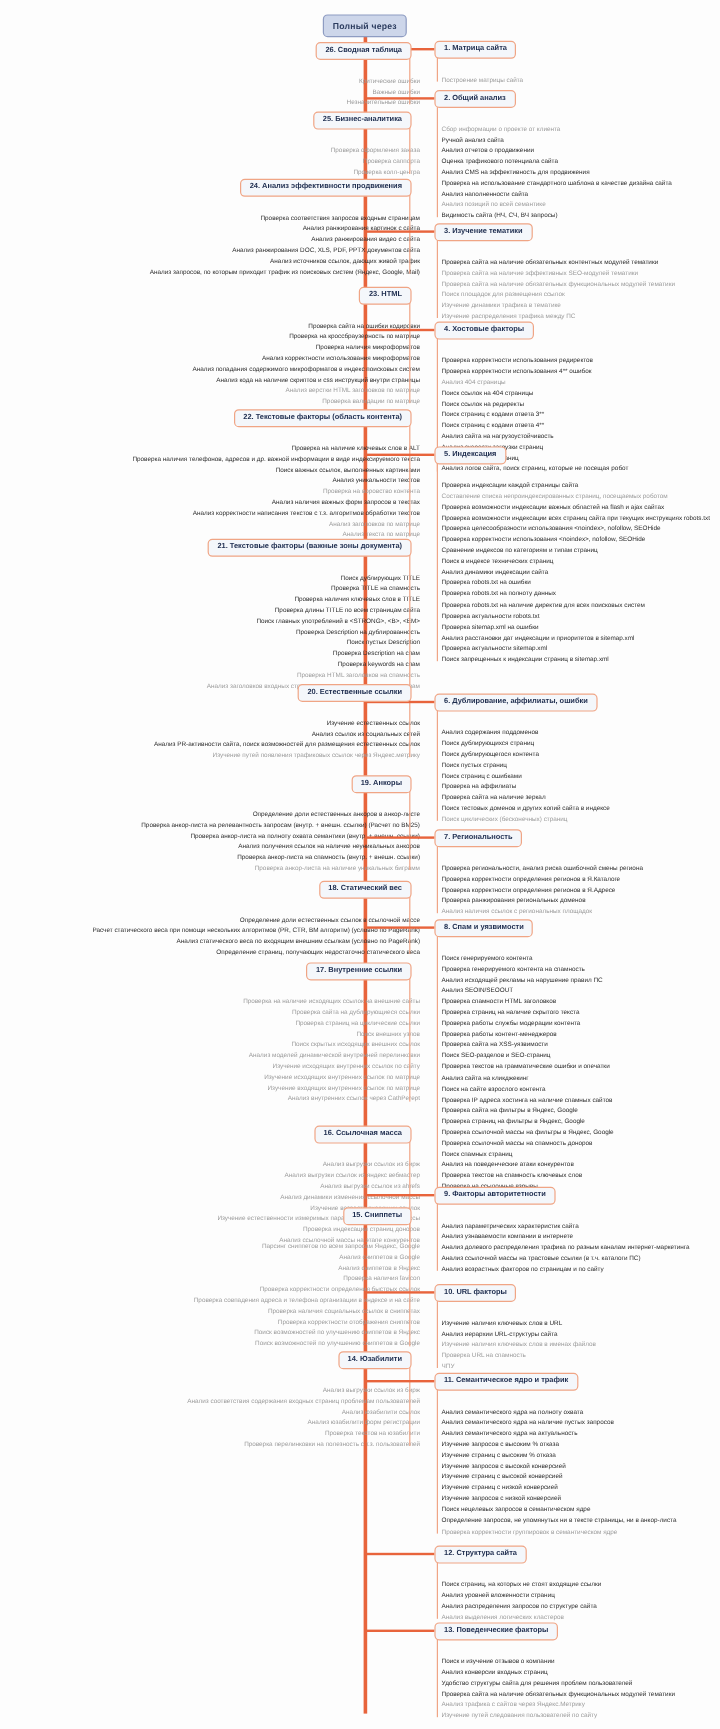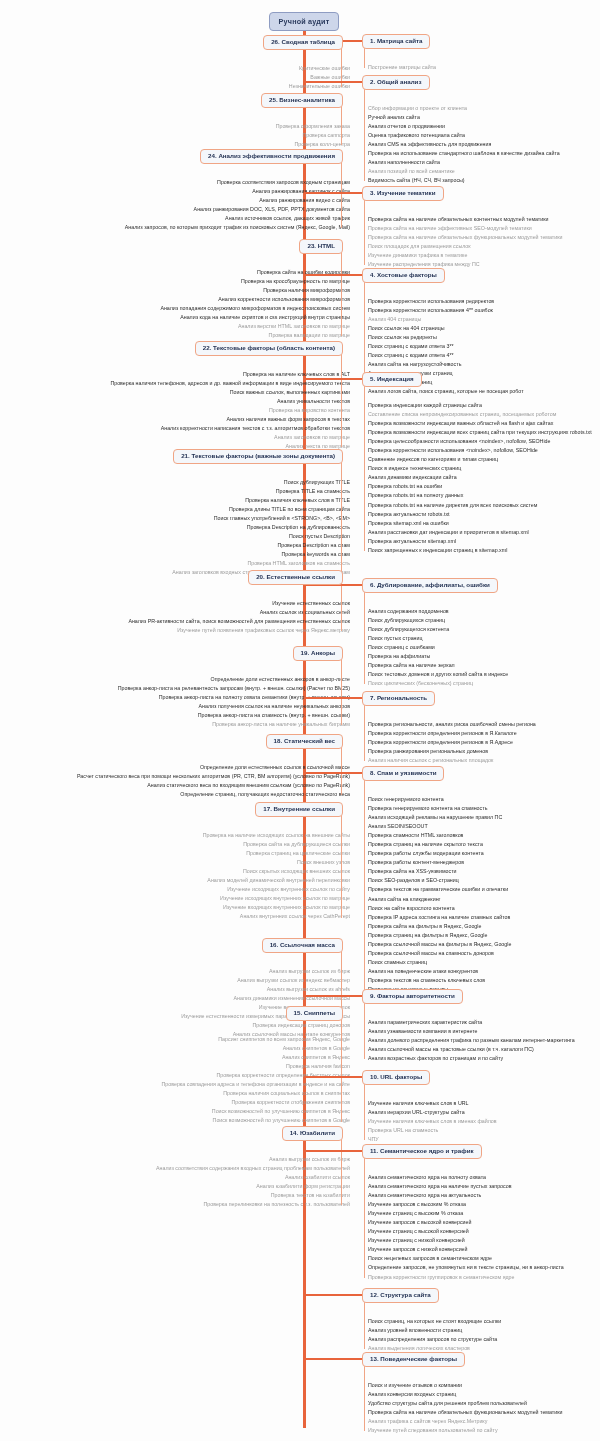--- a/index.html
+++ b/index.html
@@ -81,21 +81,21 @@
     height: 1.6px;
     background: #e8643c;
     z-index: 2;
   }
 </style>
 </head>
 <body>
 
 <div id="root">
   <div class="trunk"></div>
-  <div class="root-node">Ручной аудит</div>
+  <div class="root-node">Полный через</div>
   <div id="branches">
       <div class="node-head head-right" style="top: 34px; left: 362px;">1. Матрица сайта</div>
       <div class="leaves" style="top: 63px; left: 368px;">
         <span class="lf dim">Построение матрицы сайта</span>
       </div>
       <div class="trunk-h" style="top: 40px; left: 304px; width: 58px;"></div>
       <div class="conn-v" style="top: 46px; height: 22.05px; left: 364px;"></div>
       <div class="node-head head-right" style="top: 75px; left: 362px;">2. Общий анализ</div>
       <div class="leaves" style="top: 104px; left: 368px;">
         <span class="lf dim">Сбор информации о проекте от клиента</span>

